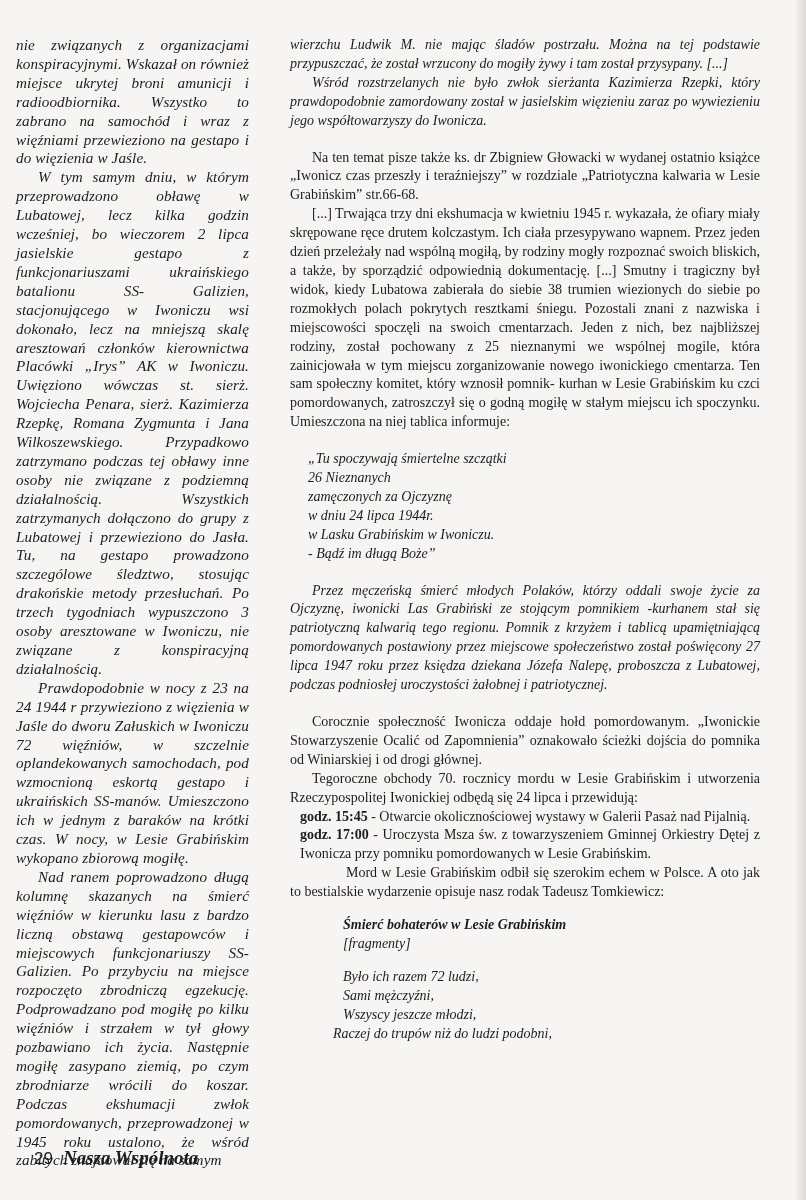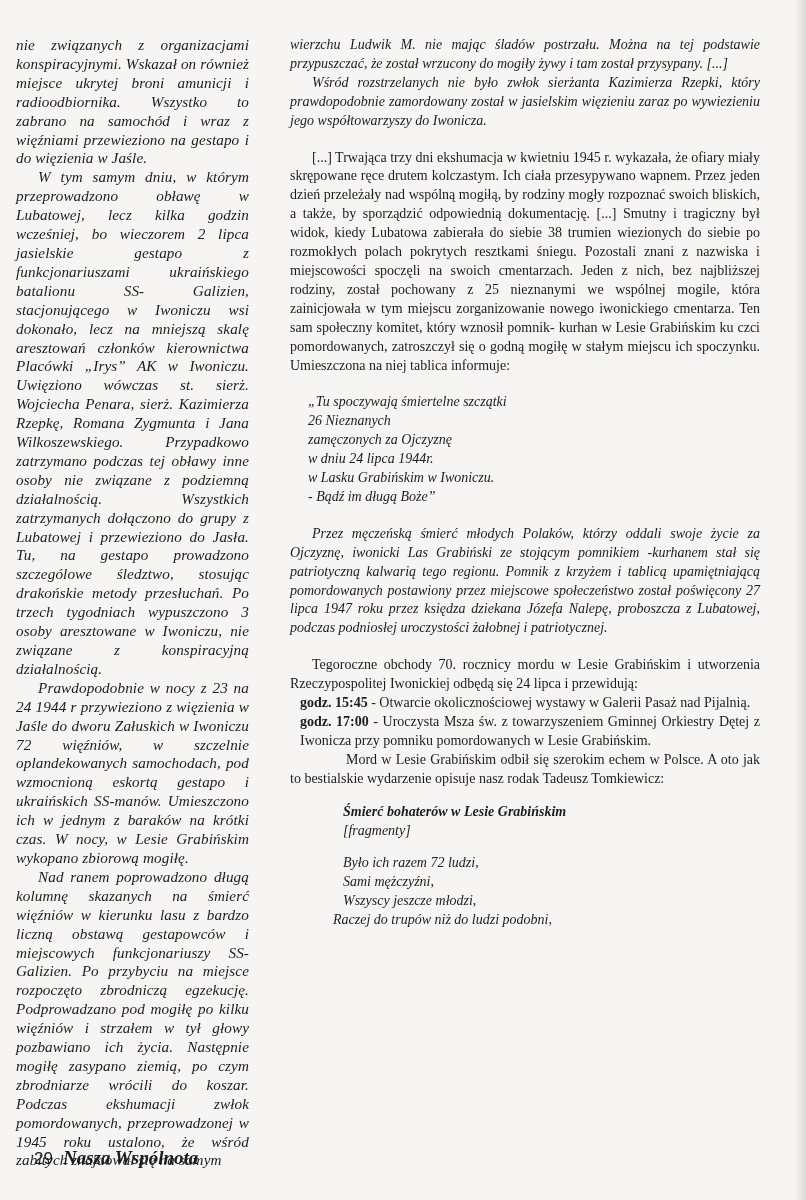--- a/index.html
+++ b/index.html
@@ -54,33 +54,35 @@
   <p>nie związanych z organizacjami konspiracyjnymi. Wskazał on również miejsce ukrytej broni amunicji i radioodbiornika. Wszystko to zabrano na samochód i wraz z więźniami przewieziono na gestapo i do więzienia w Jaśle.</p>
   <p class="indent">W tym samym dniu, w którym przeprowadzono obławę w Lubatowej, lecz kilka godzin wcześniej, bo wieczorem 2 lipca jasielskie gestapo z funkcjonariuszami ukraińskiego batalionu SS- Galizien, stacjonującego w Iwoniczu wsi dokonało, lecz na mniejszą skalę aresztowań członków kierownictwa Placówki „Irys” AK w Iwoniczu. Uwięziono wówczas st. sierż. Wojciecha Penara, sierż. Kazimierza Rzepkę, Romana Zygmunta i Jana Wilkoszewskiego. Przypadkowo zatrzymano podczas tej obławy inne osoby nie związane z podziemną działalnością. Wszystkich zatrzymanych dołączono do grupy z Lubatowej i przewieziono do Jasła. Tu, na gestapo prowadzono szczególowe śledztwo, stosując drakońskie metody przesłuchań. Po trzech tygodniach wypuszczono 3 osoby aresztowane w Iwoniczu, nie związane z konspiracyjną działalnością.</p>
   <p class="indent">Prawdopodobnie w nocy z 23 na 24 1944 r przywieziono z więzienia w Jaśle do dworu Załuskich w Iwoniczu 72 więźniów, w szczelnie oplandekowanych samochodach, pod wzmocnioną eskortą gestapo i ukraińskich SS-manów. Umieszczono ich w jednym z baraków na krótki czas. W nocy, w Lesie Grabińskim wykopano zbiorową mogiłę.</p>
   <p class="indent">Nad ranem poprowadzono długą kolumnę skazanych na śmierć więźniów w kierunku lasu z bardzo liczną obstawą gestapowców i miejscowych funkcjonariuszy SS-Galizien. Po przybyciu na miejsce rozpoczęto zbrodniczą egzekucję. Podprowadzano pod mogiłę po kilku więźniów i strzałem w tył głowy pozbawiano ich życia. Następnie mogiłę zasypano ziemią, po czym zbrodniarze wrócili do koszar. Podczas ekshumacji zwłok pomordowanych, przeprowadzonej w 1945 roku ustalono, że wśród zabitych znajdował się na samym</p>
 </div>
 
 <div class="col-right">
   <p class="it">wierzchu Ludwik M. nie mając śladów postrzału. Można na tej podstawie przypuszczać, że został wrzucony do mogiły żywy i tam został przysypany. [...]</p>
   <p class="it indent">Wśród rozstrzelanych nie było zwłok sierżanta Kazimierza Rzepki, który prawdopodobnie zamordowany został w jasielskim więzieniu zaraz po wywiezieniu jego współtowarzyszy do Iwonicza.</p>
   <div class="gap-lg"></div>
+  <p class="indent">Na ten temat pisze także ks. dr Zbigniew Głowacki w wydanej ostatnio książce „Iwonicz czas przeszły i teraźniejszy” w rozdziale „Patriotyczna kalwaria w Lesie Grabińskim” str.66-68.</p>
   <p class="indent">[...] Trwająca trzy dni ekshumacja w kwietniu 1945 r. wykazała, że ofiary miały skrępowane ręce drutem kolczastym. Ich ciała przesypywano wapnem. Przez jeden dzień przeleżały nad wspólną mogiłą, by rodziny mogły rozpoznać swoich bliskich, a także, by sporządzić odpowiednią dokumentację. [...] Smutny i tragiczny był widok, kiedy Lubatowa zabierała do siebie 38 trumien wiezionych do siebie po rozmokłych polach pokrytych resztkami śniegu. Pozostali znani z nazwiska i miejscowości spoczęli na swoich cmentarzach. Jeden z nich, bez najbliższej rodziny, został pochowany z 25 nieznanymi we wspólnej mogile, która zainicjowała w tym miejscu zorganizowanie nowego iwonickiego cmentarza. Ten sam społeczny komitet, który wznosił pomnik- kurhan w Lesie Grabińskim ku czci pomordowanych, zatroszczył się o godną mogiłę w stałym miejscu ich spoczynku. Umieszczona na niej tablica informuje:</p>
   <div class="gap-lg"></div>
   <div class="plaque">
     <div>„Tu spoczywają śmiertelne szczątki</div>
     <div>26 Nieznanych</div>
     <div>zamęczonych za Ojczyznę</div>
     <div>w dniu 24 lipca 1944r.</div>
     <div>w Lasku Grabińskim w Iwoniczu.</div>
     <div>- Bądź im długą Boże”</div>
   </div>
   <div class="gap-lg"></div>
   <p class="it indent">Przez męczeńską śmierć młodych Polaków, którzy oddali swoje życie za Ojczyznę, iwonicki Las Grabiński ze stojącym pomnikiem -kurhanem stał się patriotyczną kalwarią tego regionu. Pomnik z krzyżem i tablicą upamiętniającą pomordowanych postawiony przez miejscowe społeczeństwo został poświęcony 27 lipca 1947 roku przez księdza dziekana Józefa Nalepę, proboszcza z Lubatowej, podczas podniosłej uroczystości żałobnej i patriotycznej.</p>
   <div class="gap-lg"></div>
+  <p class="indent">Corocznie społeczność Iwonicza oddaje hołd pomordowanym. „Iwonickie Stowarzyszenie Ocalić od Zapomnienia” oznakowało ścieżki dojścia do pomnika od Winiarskiej i od drogi głównej.</p>
   <p class="indent">Tegoroczne obchody 70. rocznicy mordu w Lesie Grabińskim i utworzenia Rzeczypospolitej Iwonickiej odbędą się 24 lipca i przewidują:</p>
   <div class="sched">
     <p><b>godz. 15:45</b><span> - Otwarcie okolicznościowej wystawy w Galerii Pasaż nad Pijalnią.</span></p>
     <p><b>godz. 17:00</b><span> - Uroczysta Msza św. z towarzyszeniem Gminnej Orkiestry Dętej z Iwonicza przy pomniku pomordowanych w Lesie Grabińskim.</span></p>
   </div>
   <p style="text-indent:56px">Mord w Lesie Grabińskim odbił się szerokim echem w Polsce. A oto jak to bestialskie wydarzenie opisuje nasz rodak Tadeusz Tomkiewicz:</p>
   <div class="gap"></div>
   <div class="poem">
     <div class="poem-title">Śmierć bohaterów w Lesie Grabińskim</div>
     <div>[fragmenty]</div>

